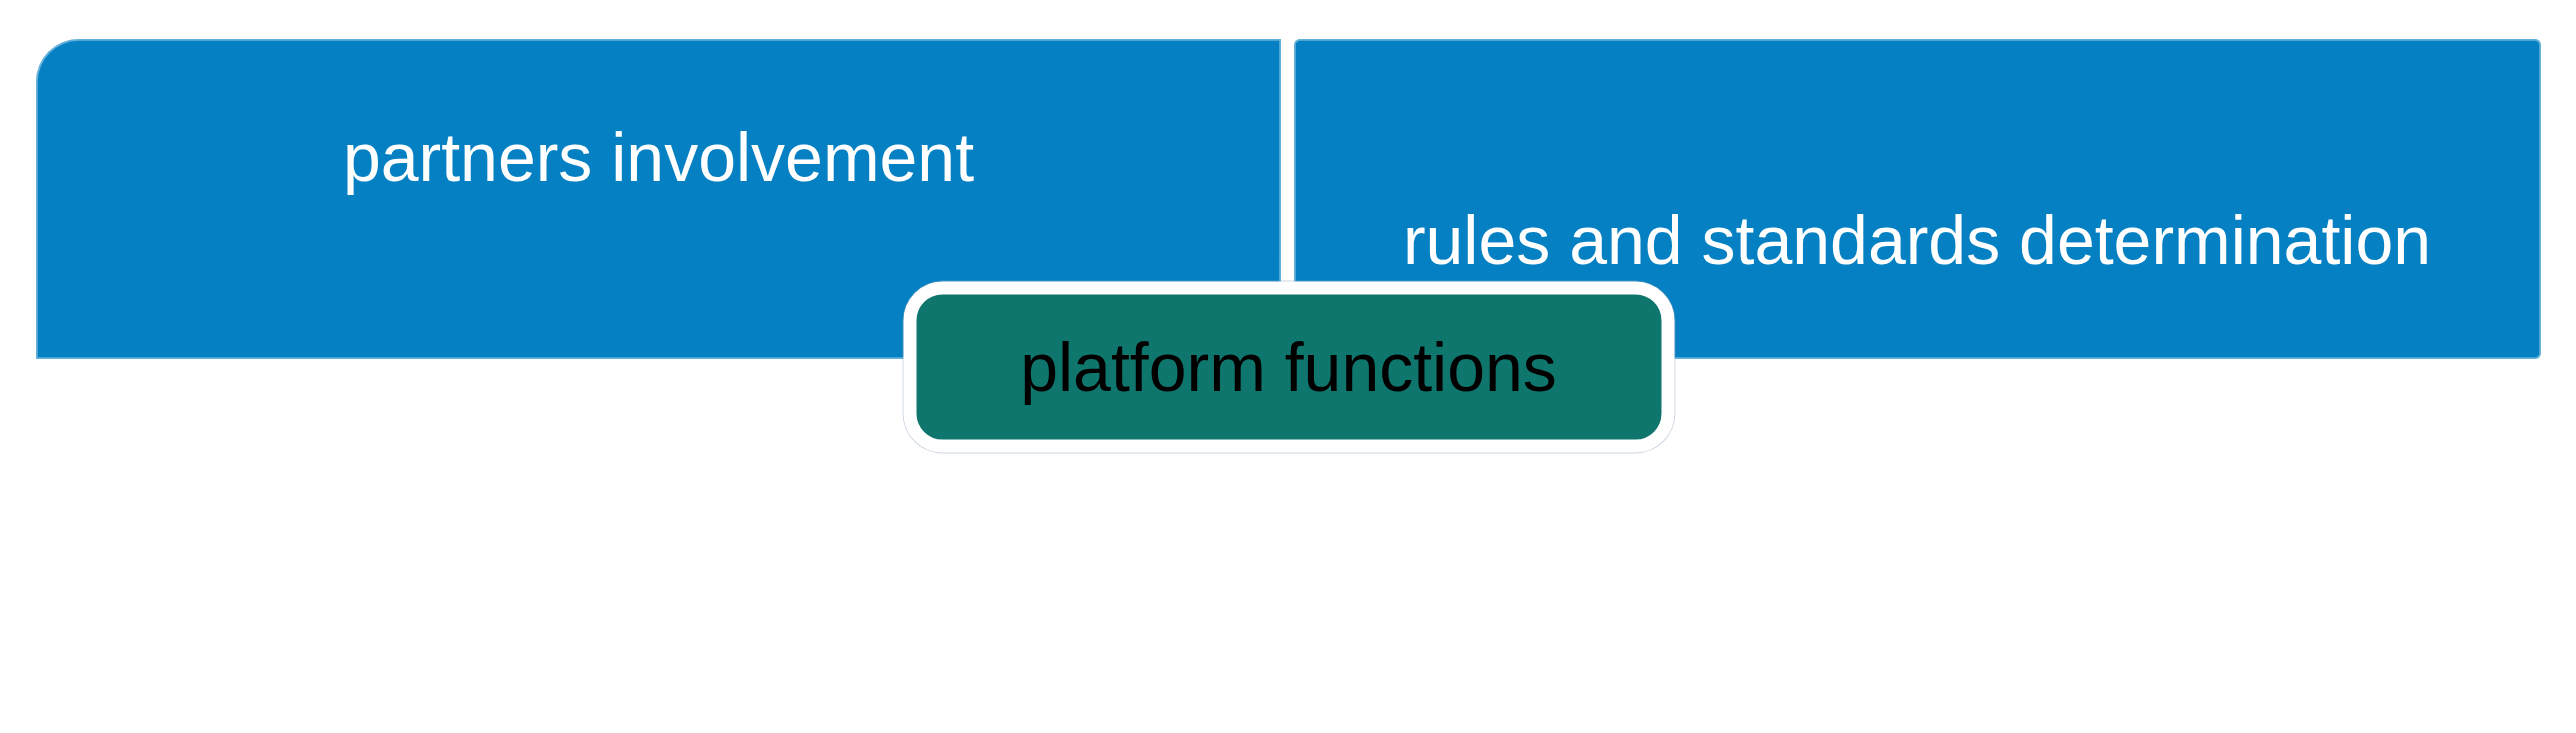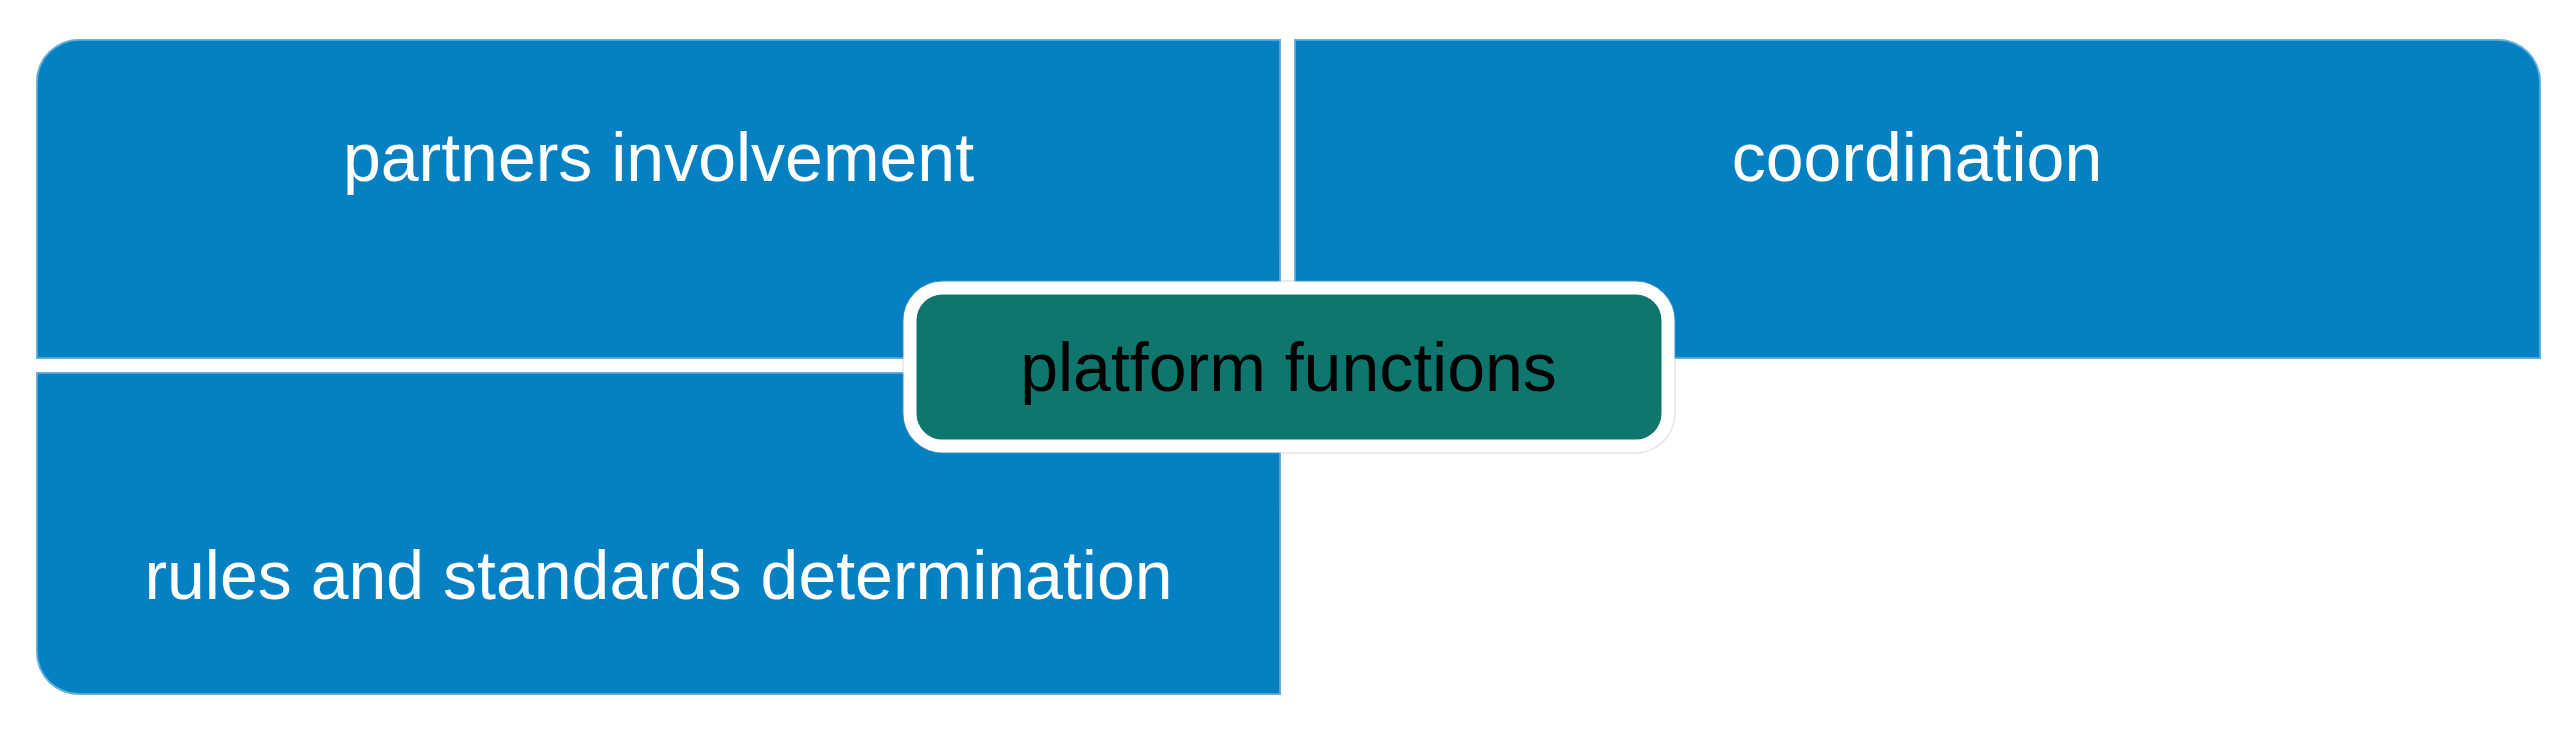--- a/index.html
+++ b/index.html
@@ -36,21 +36,21 @@
     box-sizing: border-box;
     color: #ffffff;
     font-size: 68px;
     line-height: 1.15;
     text-align: center;
     box-shadow: inset 0 0 0 1.8px rgba(255, 255, 255, 0.38);
   }
 
   .quad.tl { border-top-left-radius: 43px; }
   .quad.tr { border-top-right-radius: 43px; }
-  .quad.bl { border-bottom-left-radius: 43px; }
+  .quad.bl { border-bottom-left-radius: 43px; border-radius: 6px; }
   .quad.br { border-bottom-right-radius: 43px; }
 
   
   .quad.top    { padding-bottom: 83px; }
   .quad.bottom { padding-top: 82px; }
 
   .center-pill {
     position: absolute;
     left: 50%;
     top: 50%;
@@ -75,23 +75,20 @@
 <body>
 
 <div class="stage">
 
   <div class="grid">
 
     <div class="quad tl top">
       <span class="quad-label">partners involvement</span>
     </div>
 
-    <div class="quad tr top">
-      <span class="quad-label">coordination</span>
-    </div>
 
     <div class="quad bl bottom">
       <span class="quad-label">rules and standards determination</span>
     </div>
 
 
   </div>
 
   <div class="center-pill">
     <span>platform functions</span>

